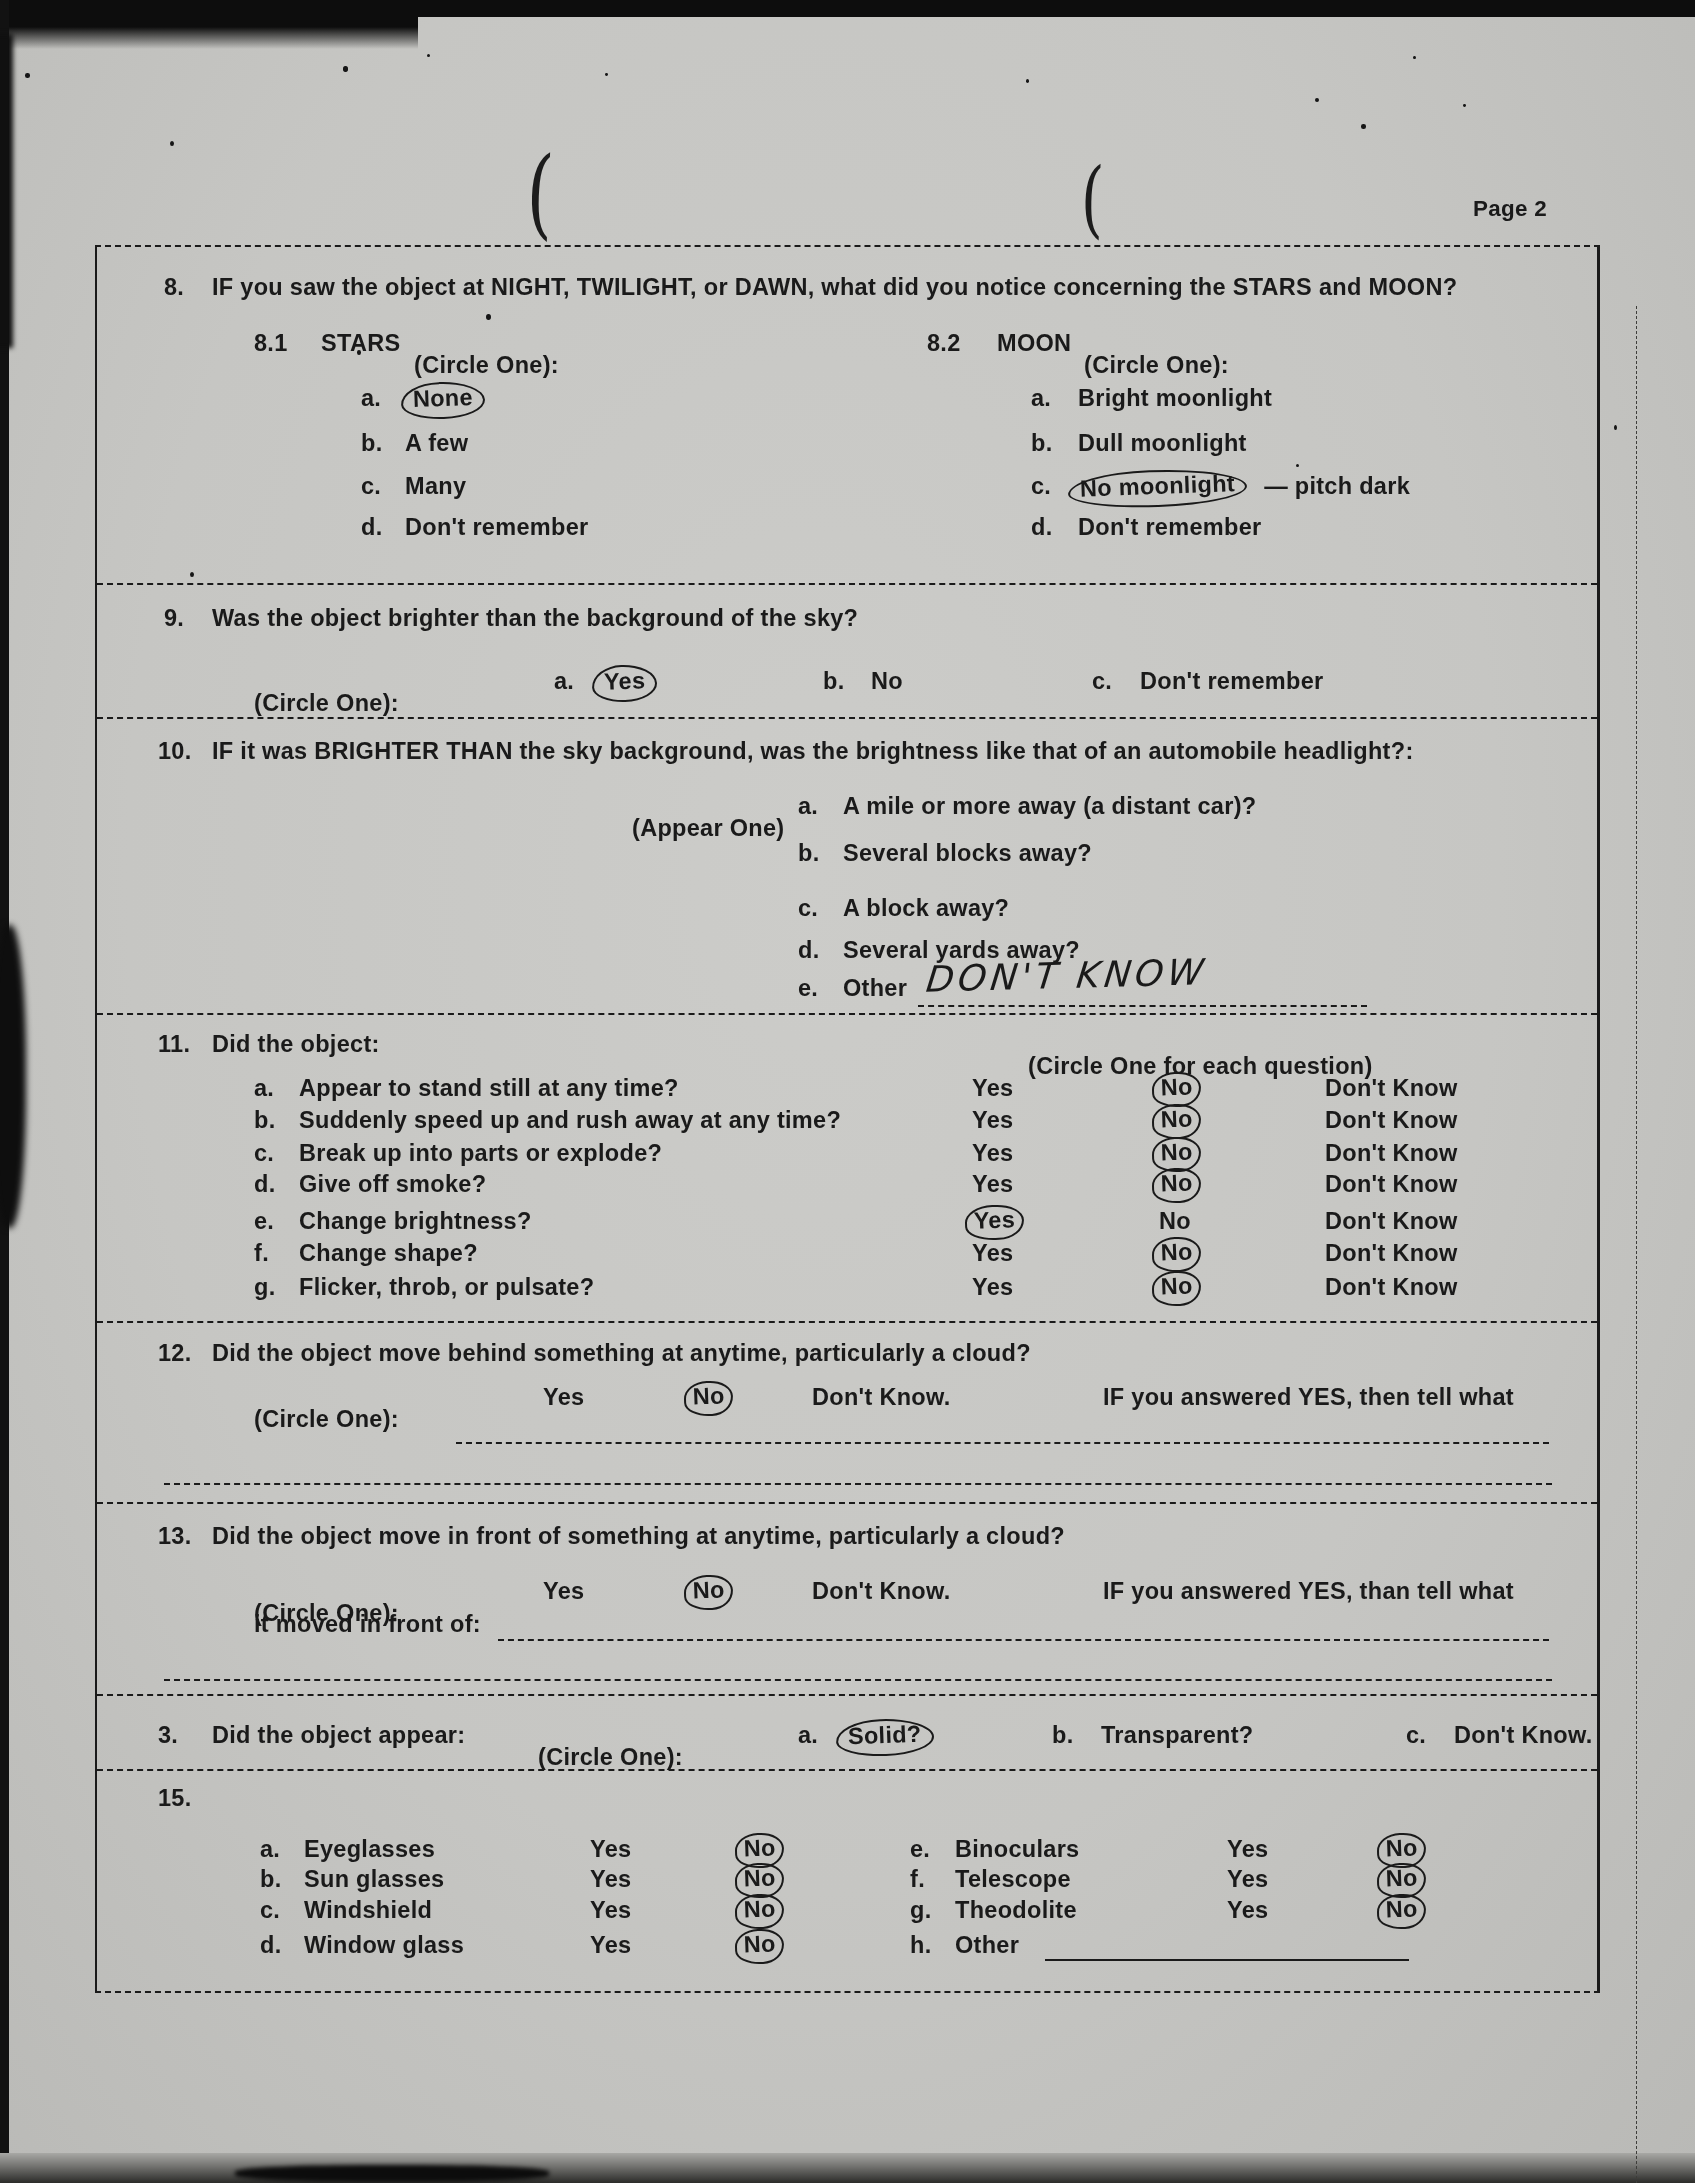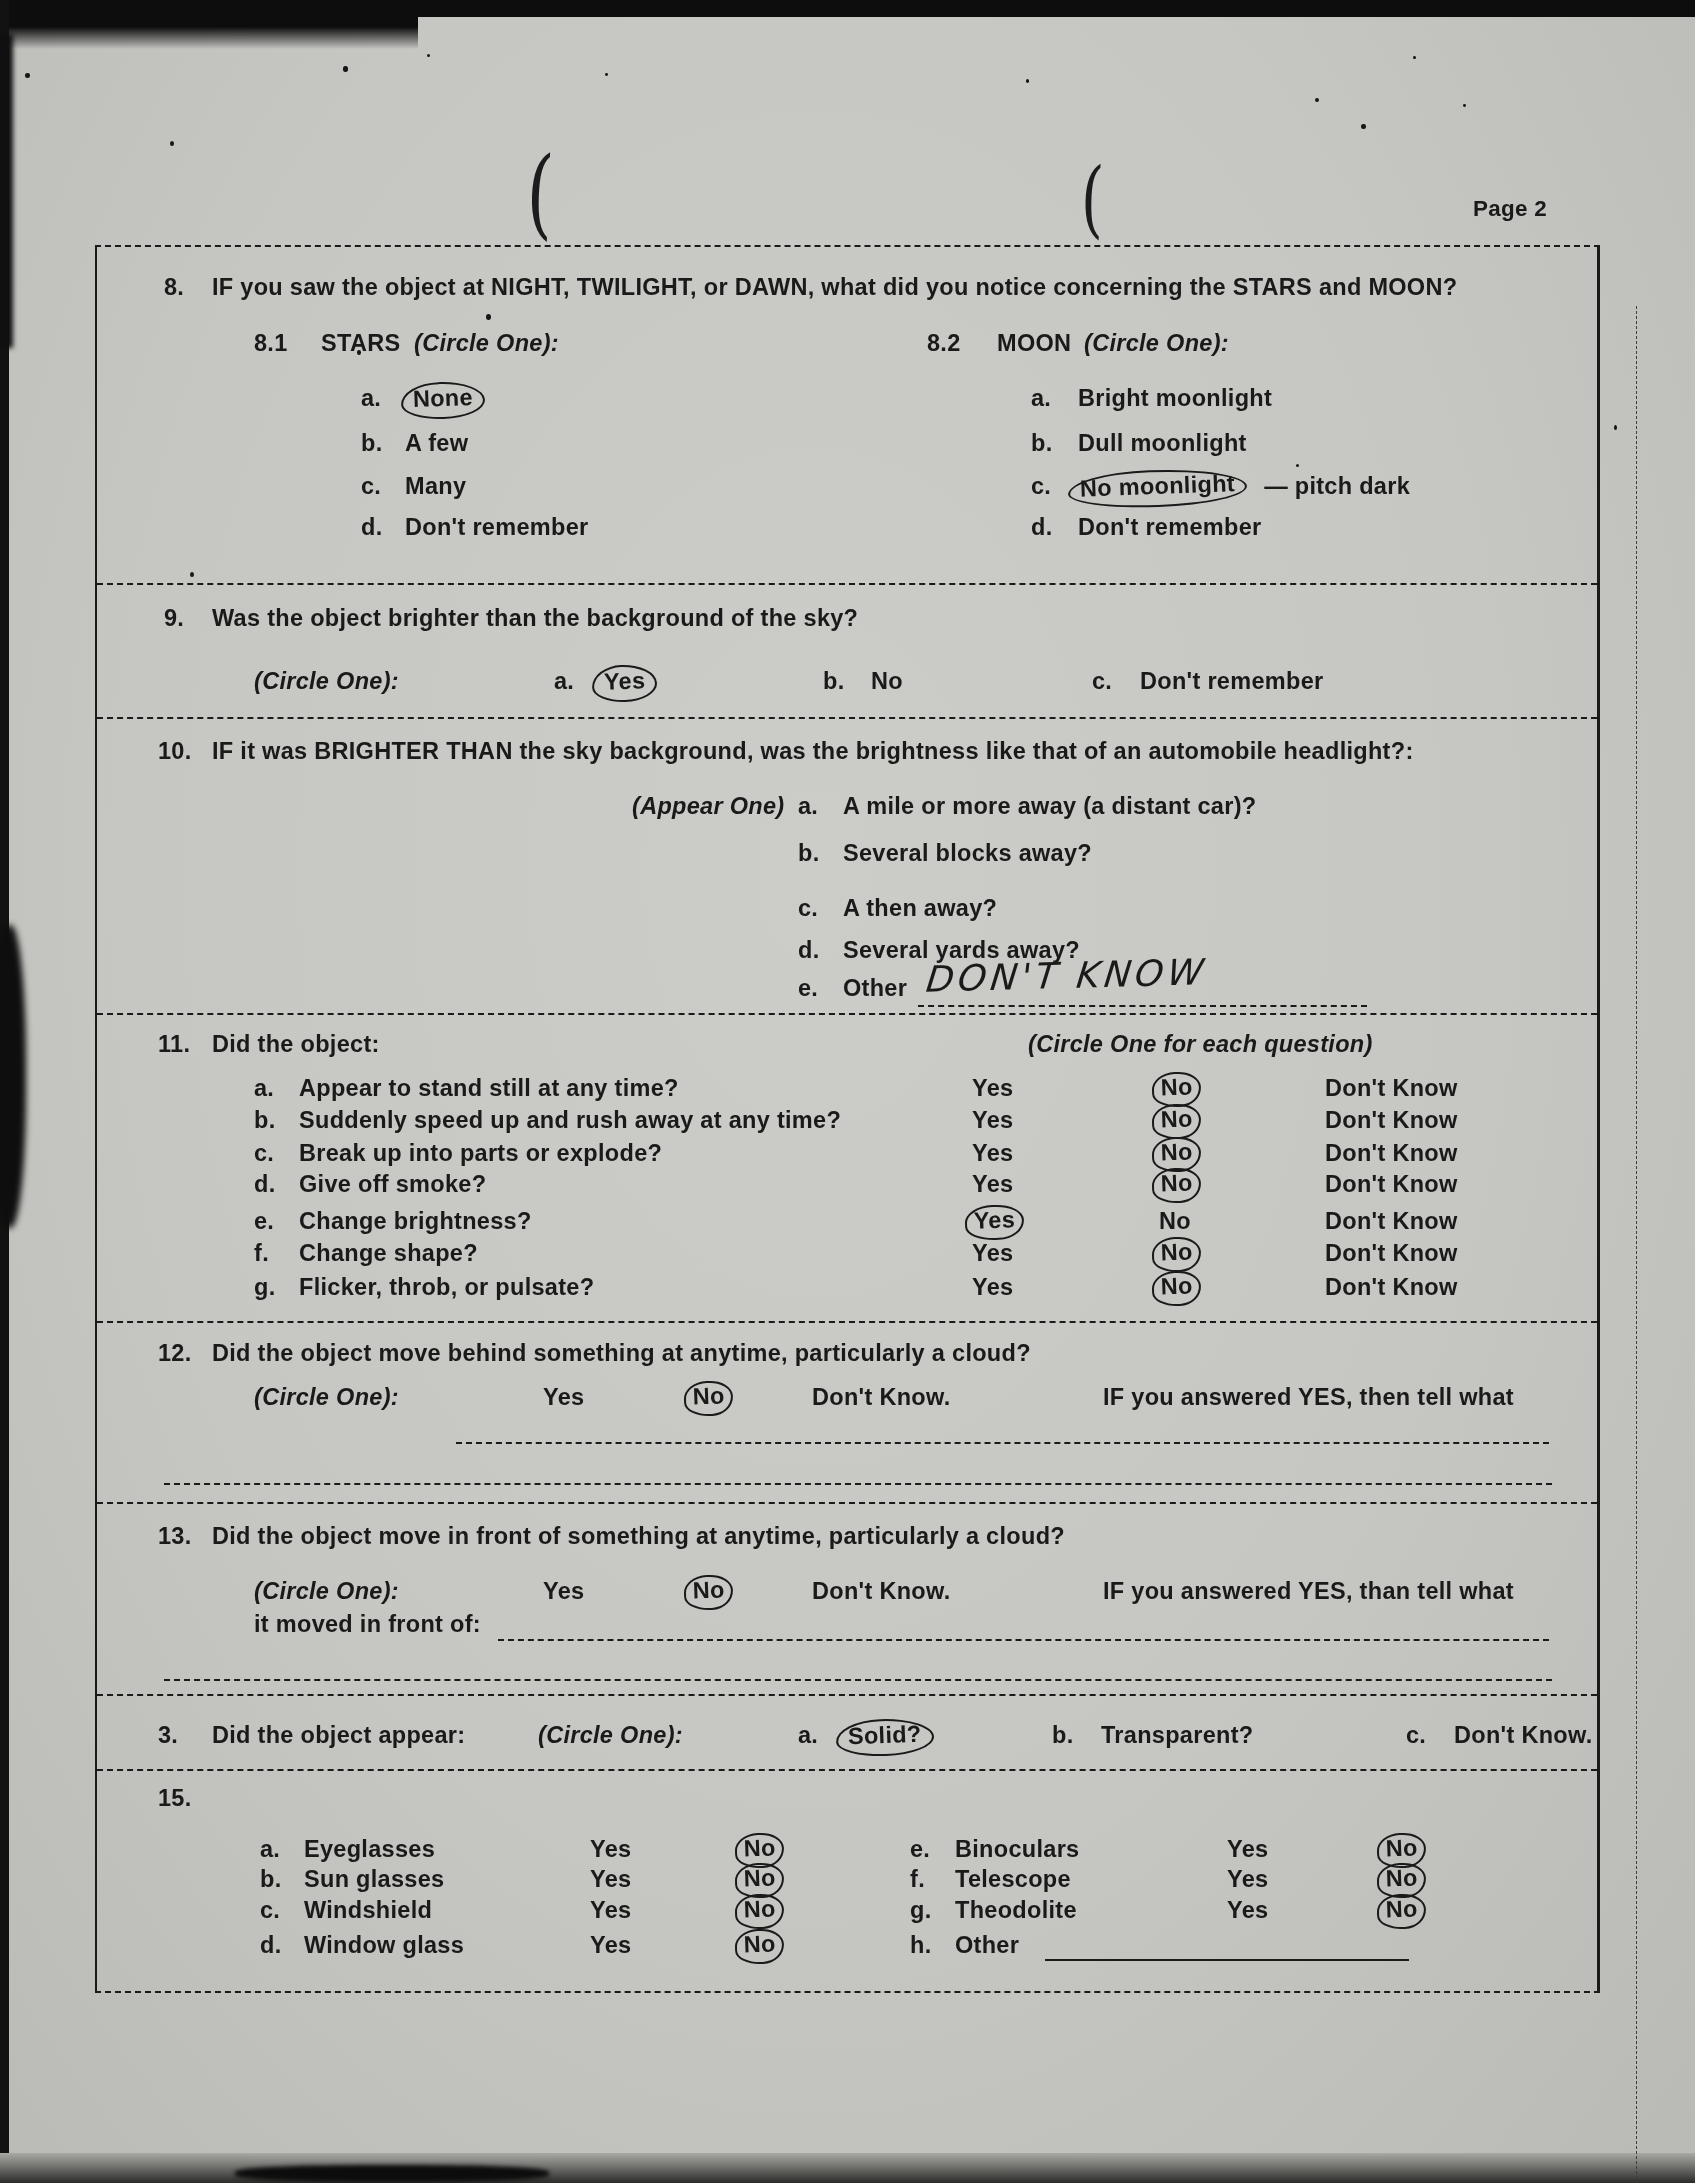--- a/index.html
+++ b/index.html
@@ -2,21 +2,21 @@
 <html style="font-size:9px"><head>
 <meta charset="utf-8">
 <style>
   html,body{margin:0;padding:0;background:#9a9a97;}
   .scan{position:relative;width:1695px;height:2183px;overflow:hidden;
         background:radial-gradient(ellipse at 48% 40%, #ccccc9 0%, #c6c6c3 55%, #b9b9b6 100%);
         font-family:"Liberation Sans", sans-serif;color:#1a1a1a;filter:blur(0.2px);}
   .abs{position:absolute;}
   .txt{font-weight:700;font-size:23.5px;line-height:1.08;letter-spacing:0.3px;white-space:nowrap;}
   .sm{font-size:22.4px;}
-  .ital{font-style:italic;}
+  .ital{margin-top:22px;}
   .cell{position:absolute;top:0;}
   .row{position:absolute;left:0;right:0;height:34px;}
   
   .band-top{left:0;top:0;width:1695px;height:17px;background:#0d0d0d;}
   .band-topleft{left:0;top:0;width:418px;height:49px;background:linear-gradient(180deg,#0d0d0d 55%,rgba(13,13,13,0) 100%);}
   .band-left{left:0;top:0;width:9px;height:2183px;background:#121212;}
   .left-top-blob{left:-5.6px;top:34px;width:19px;height:314px;background:#101010;filter:blur(2.8px);}
   .left-blob{left:-7.8px;top:925px;width:34px;height:303px;background:#0e0e0e;border-radius:45%;filter:blur(3.4px);}
   .band-bottom{left:0;top:2153px;width:1695px;height:30px;background:linear-gradient(180deg,#a8a8a5 0%,#72726f 45%,#2b2b29 100%);}
   .bottom-streak{left:235px;top:2165px;width:314px;height:17px;background:#0c0c0c;border-radius:40%;filter:blur(2.2px);}
@@ -144,21 +144,21 @@
       <span class="cell txt ital" style="left:535px">(Appear One)</span>
       <span class="cell txt" style="left:701px">a.</span>
       <span class="cell txt" style="left:746px">A mile or more away (a distant car)?</span>
     </div>
     <div class="row" style="top:594px">
       <span class="cell txt" style="left:701px">b.</span>
       <span class="cell txt" style="left:746px">Several blocks away?</span>
     </div>
     <div class="row" style="top:649px">
       <span class="cell txt" style="left:701px">c.</span>
-      <span class="cell txt" style="left:746px">A then away?</span>
+      <span class="cell txt" style="left:746px">A block away?</span>
     </div>
     <div class="row" style="top:691px">
       <span class="cell txt" style="left:701px">d.</span>
       <span class="cell txt" style="left:746px">Several yards away?</span>
     </div>
     <div class="row" style="top:729px">
       <span class="cell txt" style="left:701px">e.</span>
       <span class="cell txt" style="left:746px">Other</span>
       <span class="cell hand" style="left:830px;top:-21px">DON'T KNOW</span>
     </div>

